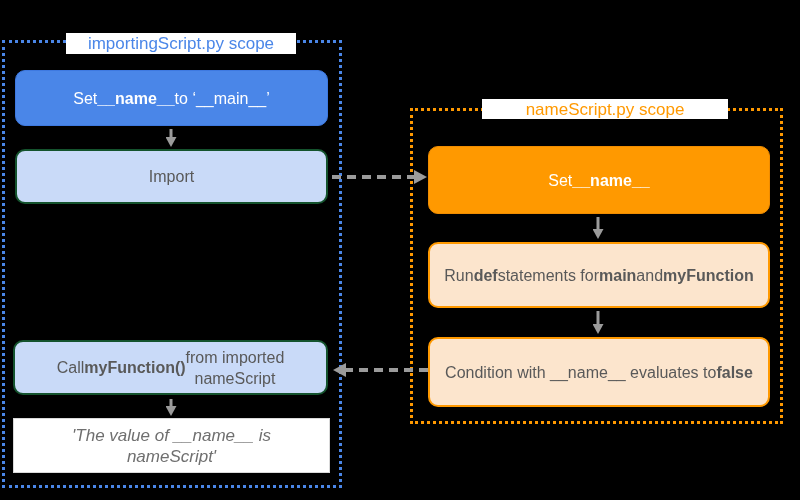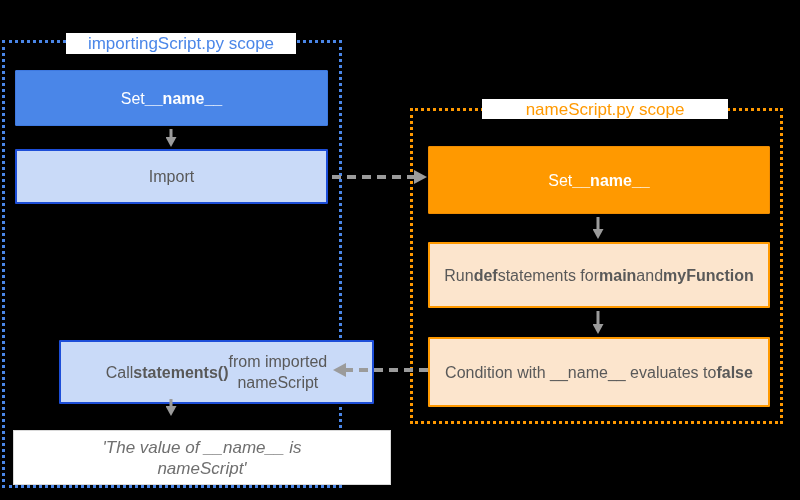--- a/index.html
+++ b/index.html
@@ -40,29 +40,29 @@
     display: flex;
     align-items: center;
     justify-content: center;
     text-align: center;
     font-size: 16px;
     line-height: 21px;
     white-space: pre-line;
     box-sizing: border-box;
     padding: 2px 14px;
   }
-  .node.rounded { border-radius: 1px; }
+  .node.rounded { border-radius: 10px; }
   .node.fill-blue {
     background: #4a86e8;
     border: 1px solid #3e79e0;
     color: #ffffff;
   }
   .node.fill-lightblue {
     background: #c9daf8;
-    border: 2px solid #1d4ed8;
+    border: 2px solid #14532d;
     color: #595959;
   }
   .node.fill-orange {
     background: #ff9900;
     border: 1px solid #f08c00;
     color: #ffffff;
   }
   .node.fill-lightorange {
     background: #fce5cd;
     border: 2px solid #ff9900;
@@ -89,28 +89,28 @@
 <body>
 
 <div class="stage">
 
   <div class="scope-border blue" style="left:2px; top:40px; width:334px; height:442px;"></div>
   <div class="scope-border orange" style="left:410px; top:108px; width:367px; height:310px;"></div>
 
   <div class="scope-label blue" style="left:66px; top:33px; width:230px; height:21px;">importingScript.py scope</div>
   <div class="scope-label orange" style="left:482px; top:99px; width:246px; height:20px;">nameScript.py scope</div>
 
-  <div class="node rounded fill-blue" style="left:15px; top:70px; width:313px; height:56px;"><span>Set </span><b>__name__</b></div>
+  <div class="node rounded fill-blue" style="left:15px; top:70px; width:313px; height:56px;"><span>Set </span><b>__name__</b><span> to ‘__main__’</span></div>
 
   <div class="node rounded fill-lightblue" style="left:15px; top:149px; width:313px; height:55px;"><span>Import </span></div>
 
-  <div class="node rounded fill-lightblue" style="left:13px; top:340px; width:315px; height:64px;margin-left:46px;"><span>Call </span><b>statements()</b><span> from imported
+  <div class="node rounded fill-lightblue" style="left:13px; top:340px; width:315px; height:55px;"><span>Call </span><b>myFunction()</b><span> from imported
 nameScript</span></div>
 
-  <div class="node fill-white" style="left:13px; top:418px; width:378px; height:55px;margin-top:12px;"><span>'The value of __name__ is
+  <div class="node fill-white" style="left:13px; top:418px; width:317px; height:55px;"><span>'The value of __name__ is
 nameScript'</span></div>
 
   <div class="node rounded fill-orange" style="left:428px; top:146px; width:342px; height:68px;"><span>Set </span><b>__name__</b></div>
 
   <div class="node rounded fill-lightorange" style="left:428px; top:242px; width:342px; height:66px;"><span>Run </span><b>def</b><span> statements for </span><b>main</b><span> and
 </span><b>myFunction</b></div>
 
   <div class="node rounded fill-lightorange" style="left:428px; top:337px; width:342px; height:70px;"><span>Condition with __name__ evaluates to
 </span><b>false</b></div>
 

